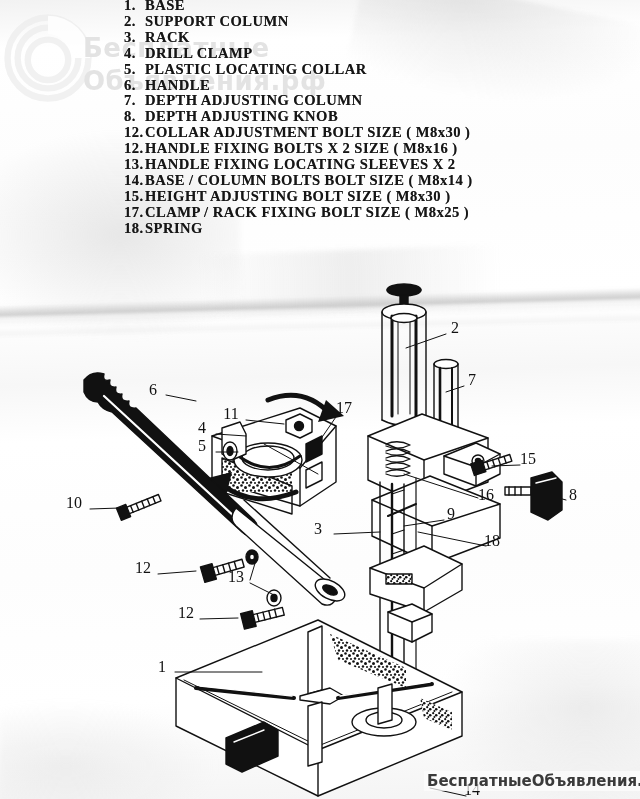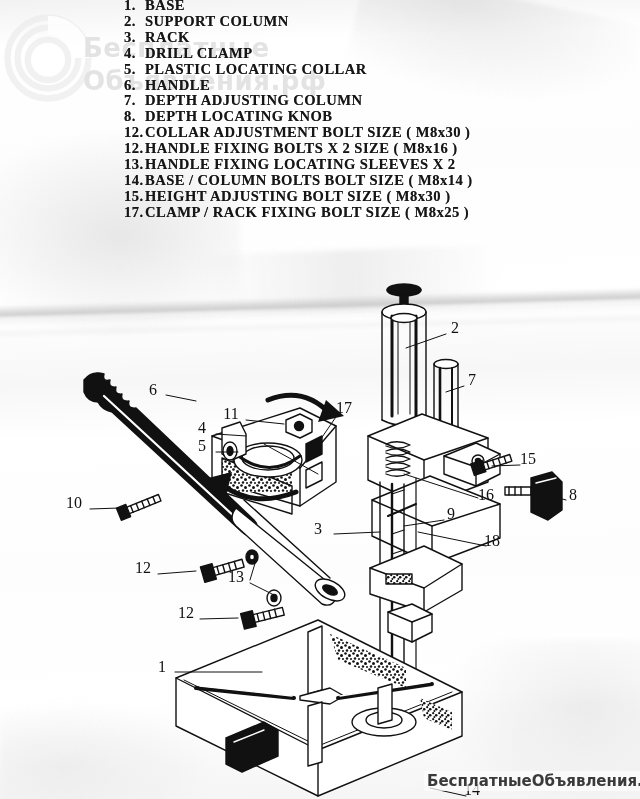--- a/index.html
+++ b/index.html
@@ -166,27 +166,28 @@
 Объявления.рф</div>
 
   <ul class="parts-list" id="parts-list">
       <li><span class="idx">1.</span><span>BASE</span></li>
       <li><span class="idx">2.</span><span>SUPPORT COLUMN</span></li>
       <li><span class="idx">3.</span><span>RACK</span></li>
       <li><span class="idx">4.</span><span>DRILL CLAMP</span></li>
       <li><span class="idx">5.</span><span>PLASTIC LOCATING COLLAR</span></li>
       <li><span class="idx">6.</span><span>HANDLE</span></li>
       <li><span class="idx">7.</span><span>DEPTH ADJUSTING COLUMN</span></li>
-      <li><span class="idx">8.</span><span>DEPTH LOCATING KNOB</span></li>
+      <li><span class="idx">8.</span><span>DEPTH ADJUSTING KNOB</span></li>
       <li><span class="idx">12.</span><span>COLLAR ADJUSTMENT BOLT SIZE (  M8x30  )</span></li>
       <li><span class="idx">12.</span><span>HANDLE FIXING BOLTS X 2 SIZE (  M8x16  )</span></li>
       <li><span class="idx">13.</span><span>HANDLE FIXING LOCATING SLEEVES X 2</span></li>
       <li><span class="idx">14.</span><span>BASE / COLUMN BOLTS BOLT SIZE (  M8x14  )</span></li>
       <li><span class="idx">15.</span><span>HEIGHT ADJUSTING BOLT SIZE (  M8x30  )</span></li>
       <li><span class="idx">17.</span><span>CLAMP / RACK FIXING BOLT SIZE (  M8x25  )</span></li>
+      <li><span class="idx">18.</span><span>SPRING</span></li>
     </ul>
 
   <div class="drawing">
   <svg width="640" height="531" viewBox="0 0 640 531" xmlns="http://www.w3.org/2000/svg">
     <defs>
       <pattern id="speckle" width="8" height="8" patternUnits="userSpaceOnUse">
         <rect width="8" height="8" fill="#fff"></rect>
         <circle cx="1.5" cy="1.5" r="1.3" fill="#111"></circle>
         <circle cx="5.5" cy="3.5" r="1.5" fill="#111"></circle>
         <circle cx="3" cy="6.5" r="1.2" fill="#111"></circle>

